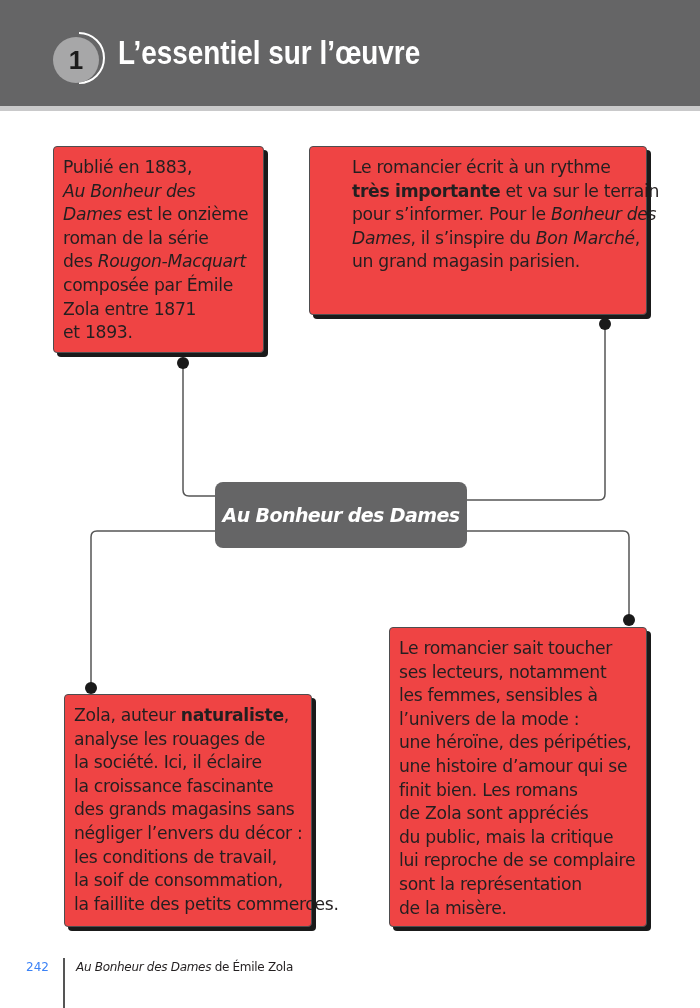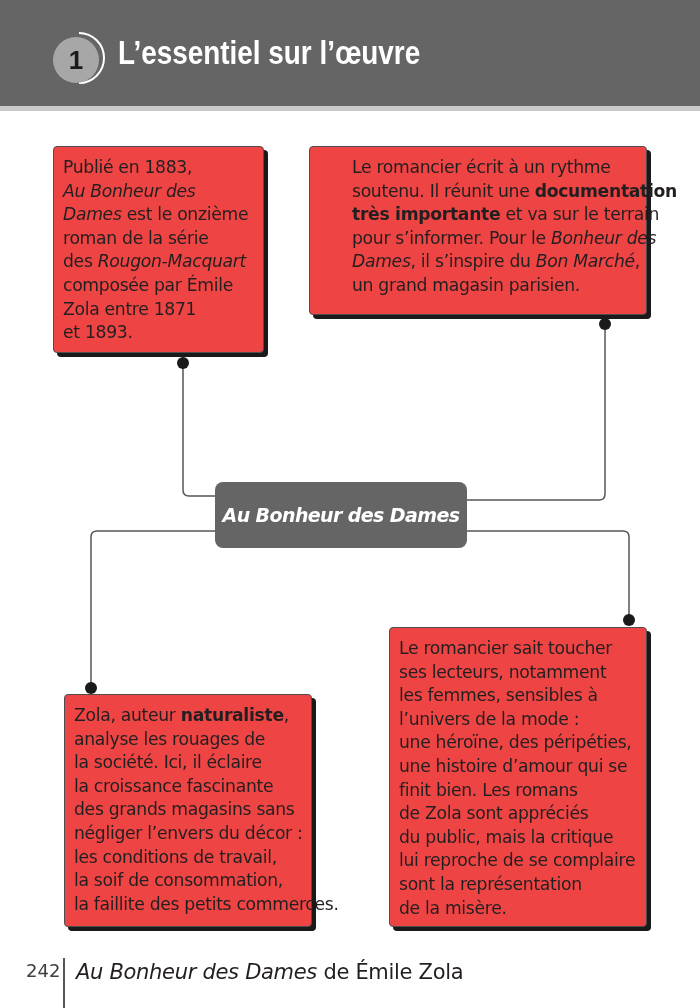--- a/index.html
+++ b/index.html
@@ -55,29 +55,29 @@
   .center-node {
     position: absolute; left: 215px; top: 482px; width: 252px; height: 66px;
     background: #656566; border-radius: 8px;
     display: flex; align-items: center; justify-content: center;
     font-family: "DejaVu Sans", sans-serif; font-style: italic; font-weight: bold;
     font-size: 19px; color: #ffffff; letter-spacing: -0.6px;
   }
   svg.connectors { position: absolute; left: 0; top: 0; width: 700px; height: 1008px; }
   .footer-page {
     position: absolute; left: 26px; top: 960px;
-    font-family: "DejaVu Sans", sans-serif; font-size: 18px; color: #404040;
+    font-family: "DejaVu Sans", sans-serif; font-size: 12px; color: #3b82f6;
   }
   .footer-rule {
     position: absolute; left: 63px; top: 958px; width: 1.5px; height: 50px;
     background: #555;
   }
   .footer-text {
     position: absolute; left: 76px; top: 960px;
-    font-family: "DejaVu Sans", sans-serif; font-size: 21px; color: #231f20;
+    font-family: "DejaVu Sans", sans-serif; font-size: 12px; color: #231f20;
     letter-spacing: -0.3px; white-space: nowrap;
   }
   .footer-text i { font-style: italic; }
 </style>
 </head>
 <body>
 
 <div class="header"></div>
 <div class="header-strip"></div>
 <svg class="num-arc" viewBox="0 0 56 58">
@@ -106,21 +106,20 @@
     <span class="line"><i>Au Bonheur des</i></span>
     <span class="line"><i>Dames</i><span> est le onzième</span></span>
     <span class="line"><span>roman de la série</span></span>
     <span class="line"><span>des </span><i>Rougon-Macquart</i></span>
     <span class="line"><span>composée par Émile</span></span>
     <span class="line"><span>Zola entre 1871</span></span>
     <span class="line"><span>et 1893.</span></span>
   </div>
 <div class="box" id="box2">
     <span class="line"><span>Le romancier écrit à un rythme</span></span>
-    <span class="line"><span>soutenu. Il réunit une </span><b>documentation</b></span>
     <span class="line"><b>très importante</b><span> et va sur le terrain</span></span>
     <span class="line"><span>pour s’informer. Pour le </span><i>Bonheur des</i></span>
     <span class="line"><i>Dames</i><span>, il s’inspire du </span><i>Bon Marché</i><span>,</span></span>
     <span class="line"><span>un grand magasin parisien.</span></span>
   </div>
 <div class="center-node">Au Bonheur des Dames</div>
 <div class="box" id="box3">
     <span class="line"><span>Zola, auteur </span><b>naturaliste</b><span>,</span></span>
     <span class="line"><span>analyse les rouages de</span></span>
     <span class="line"><span>la société. Ici, il éclaire</span></span>

